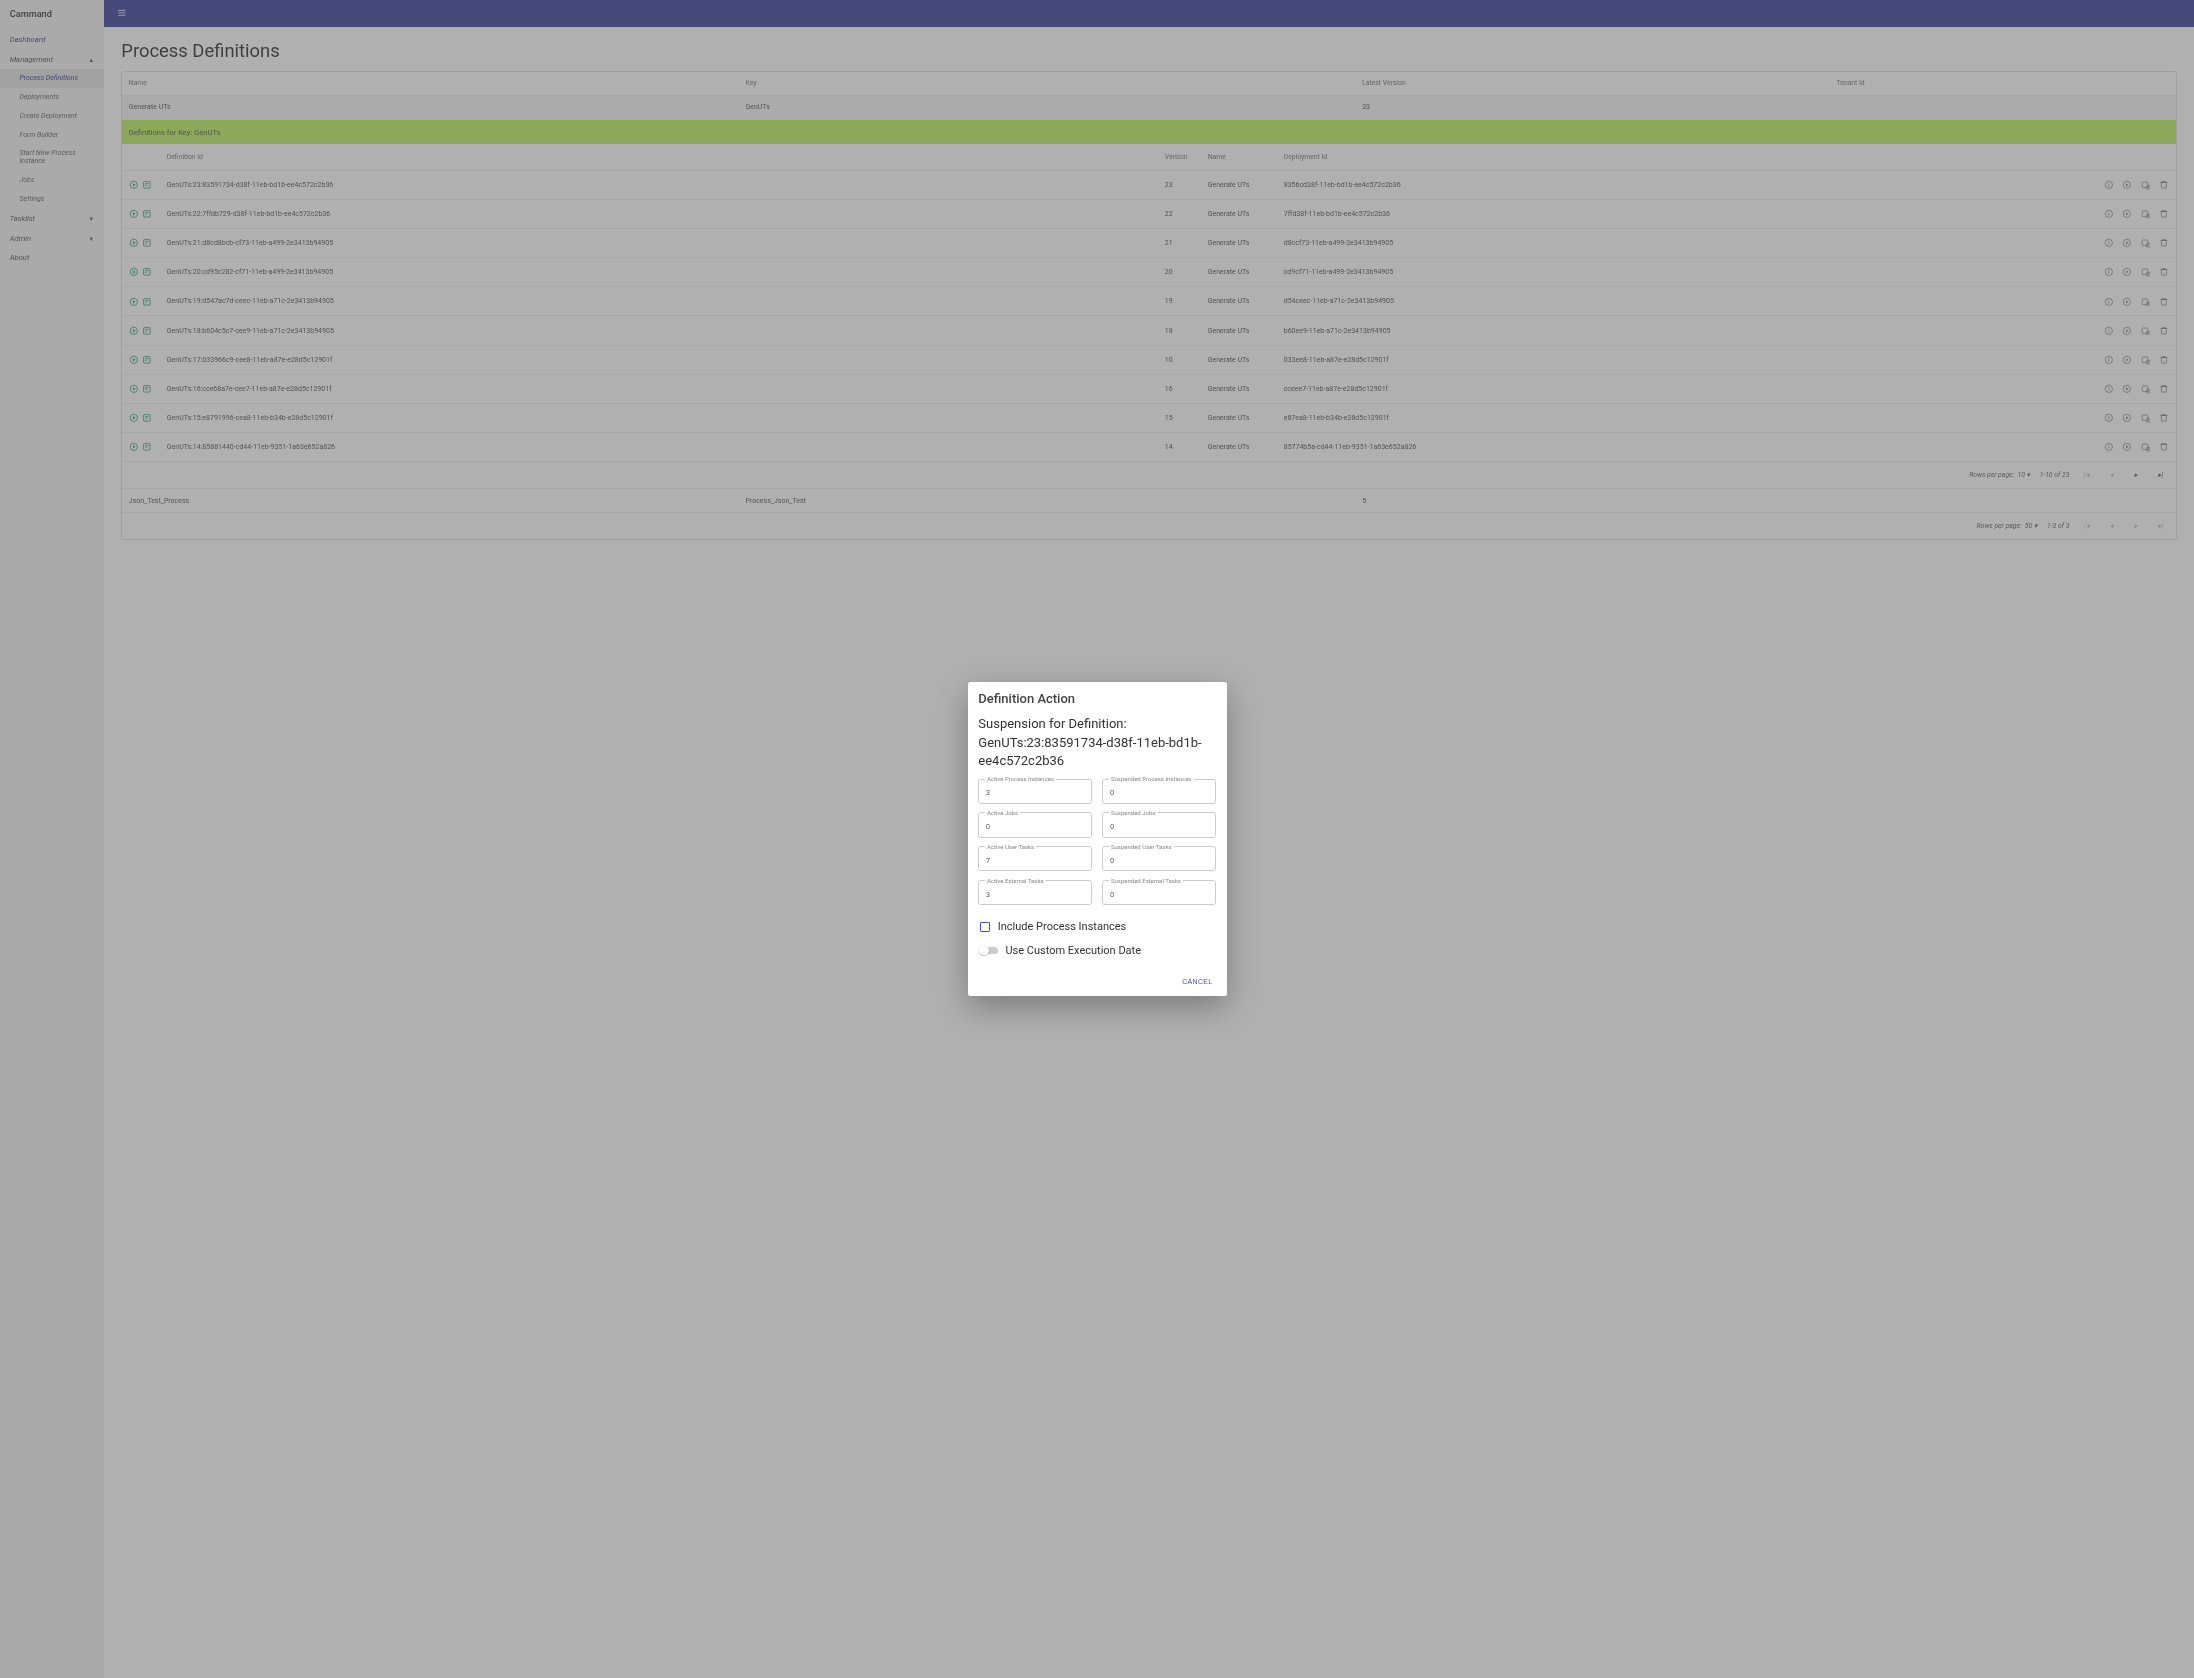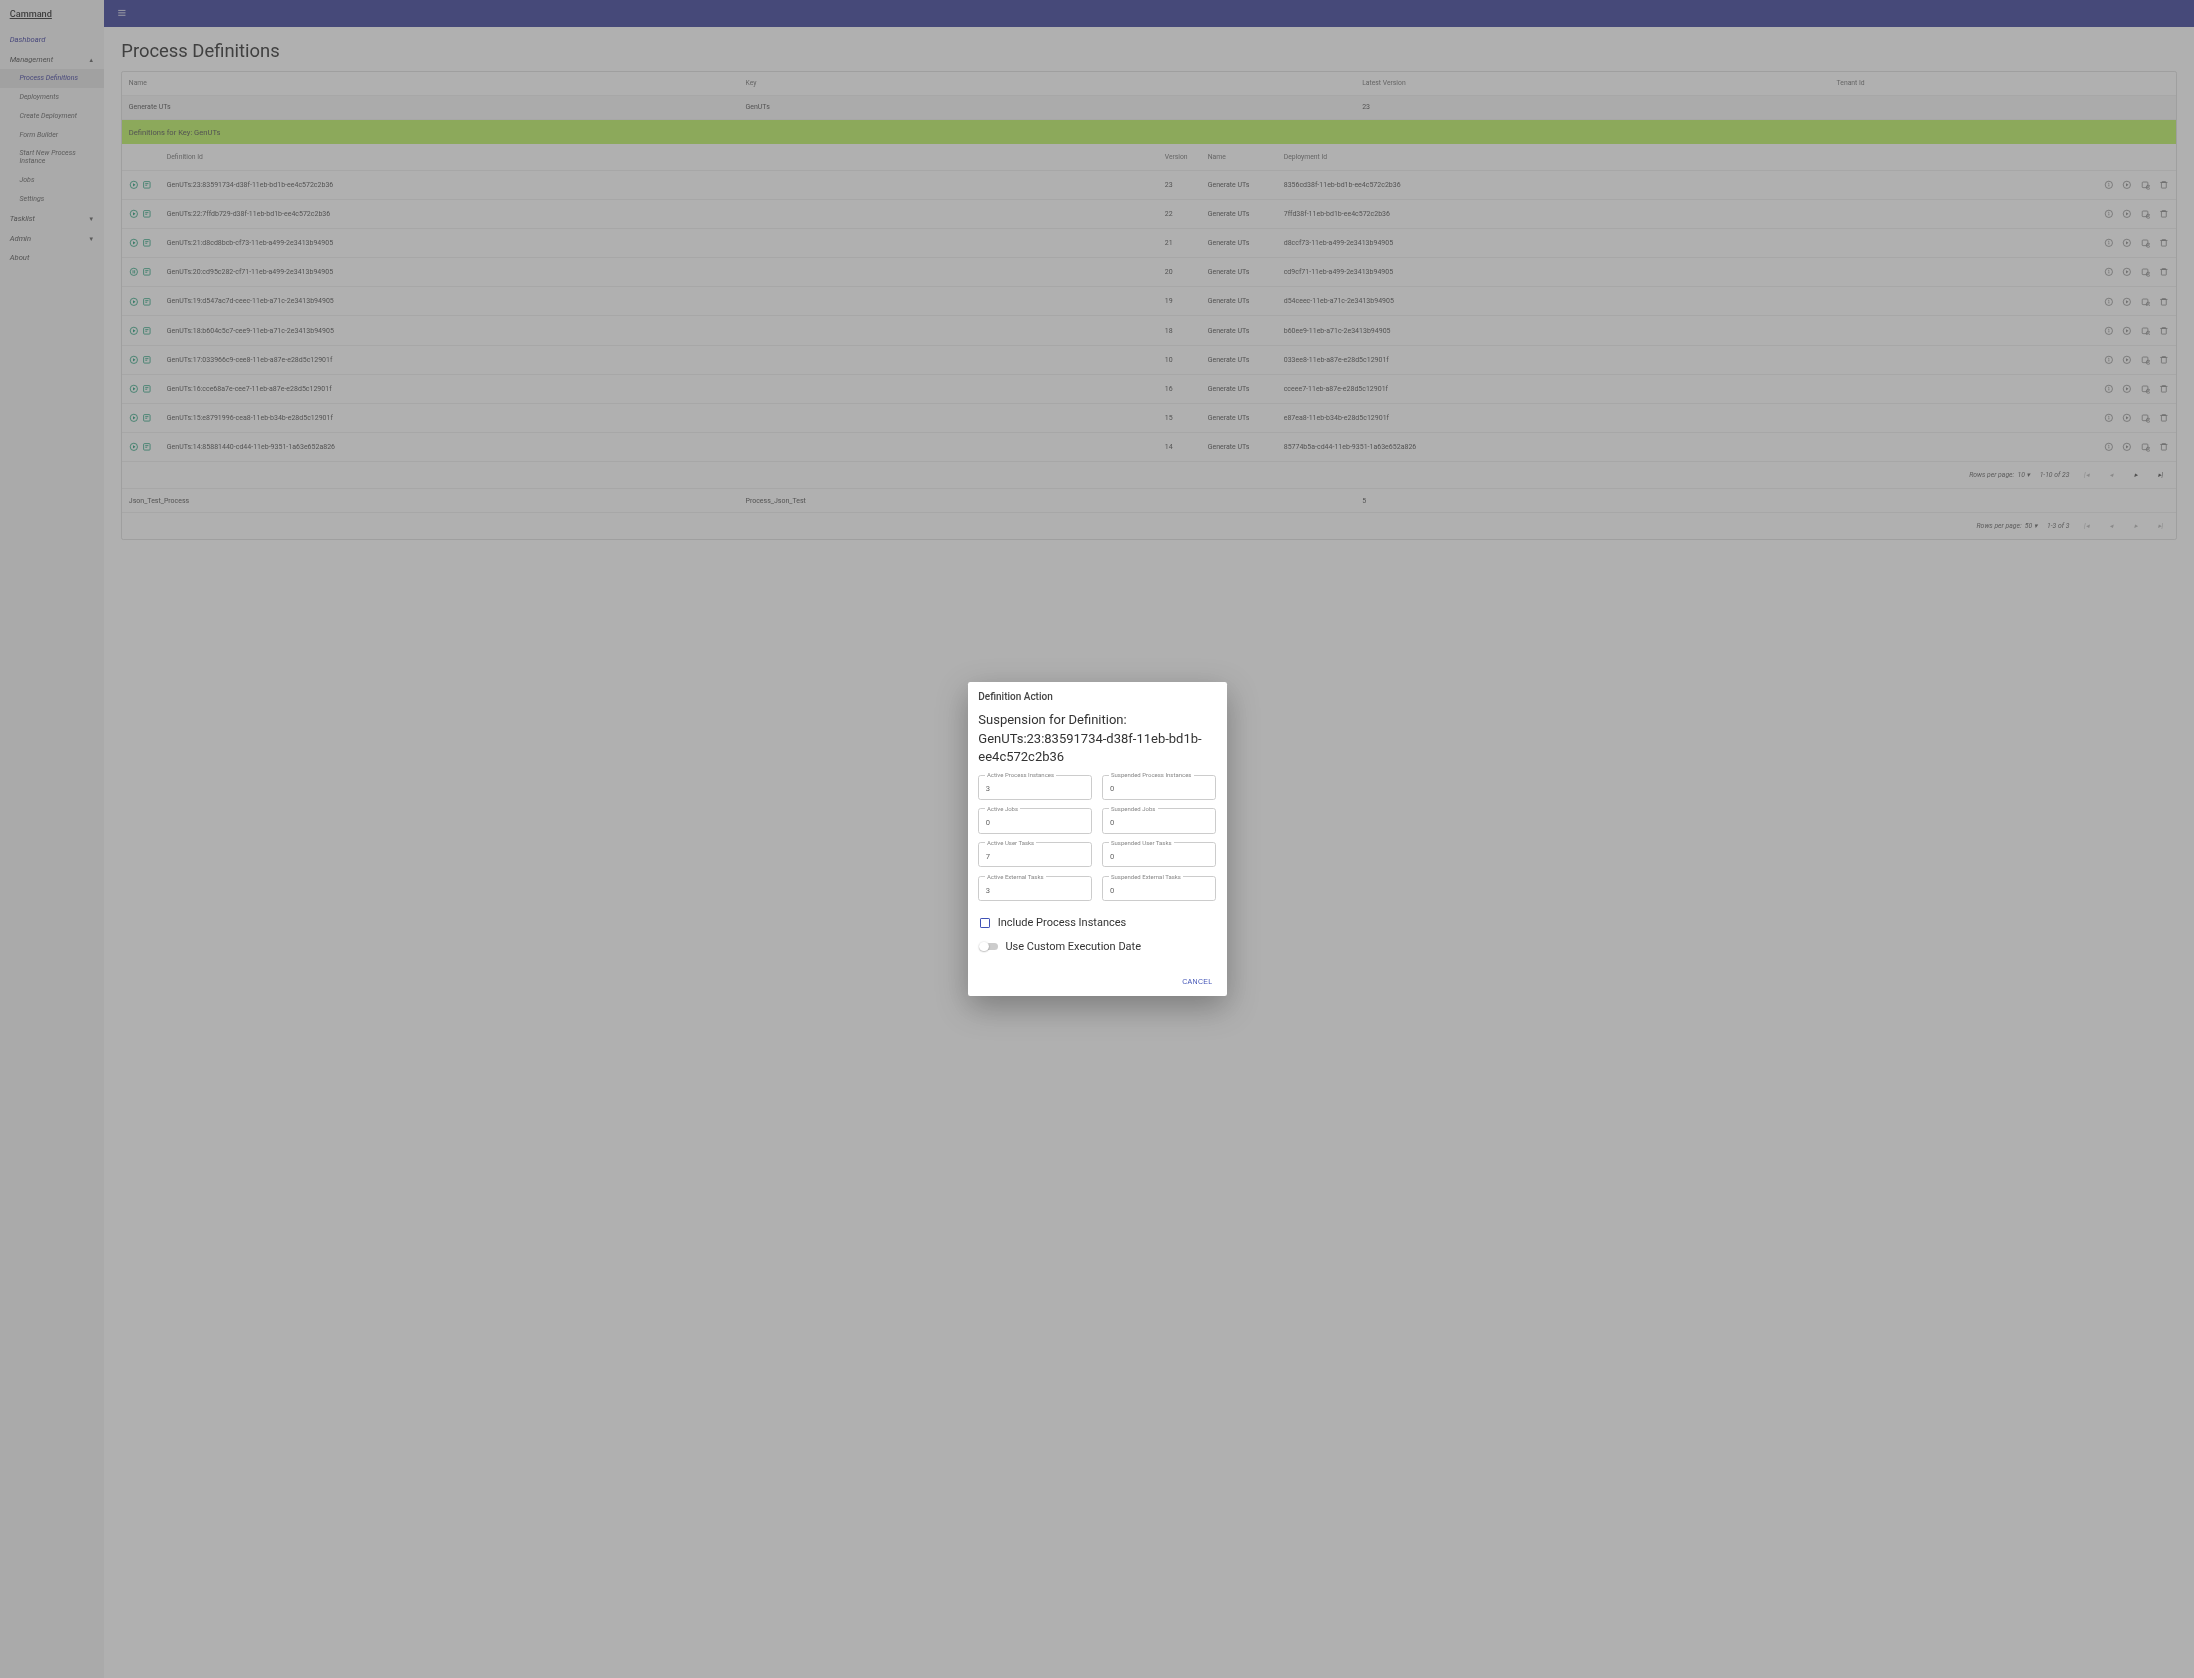--- a/index.html
+++ b/index.html
@@ -16,21 +16,20 @@
     background: #f4f4f4;
     flex-shrink: 0;
     display: flex;
     flex-direction: column;
   }
   .brand {
     padding: 7.6px 9.7px;
     font-size: 9.2px;
     font-weight: 500;
     color: #333;
-    text-decoration: underline;
   }
   .nav { padding-top: 3.2px; }
   .nav-item, .nav-sub-item {
     display: flex;
     align-items: center;
     padding: 5.4px 9.7px;
     font-size: 7.6px;
     color: #555;
     cursor: pointer;
     justify-content: space-between;
@@ -128,21 +127,21 @@
     width: 259px;
     max-height: 314px;
     background: #fff;
     border-radius: 2.2px;
     box-shadow: 0 10.8px 32px rgba(0,0,0,0.3);
     display: flex; flex-direction: column;
     overflow: hidden;
   }
   .dialog-title {
     padding: 8.7px 10.8px 2.2px;
-    font-size: 10px;
+    font-size: 13px;
     font-weight: 500;
     color: #444;
   }
   .dialog-body {
     padding: 0 10.8px 0;
     overflow: auto;
     position: relative;
   }
   .dialog-body::-webkit-scrollbar { width: 3.2px; }
   .dialog-body::-webkit-scrollbar-thumb { background: #ccc; border-radius: 1.6px; }

